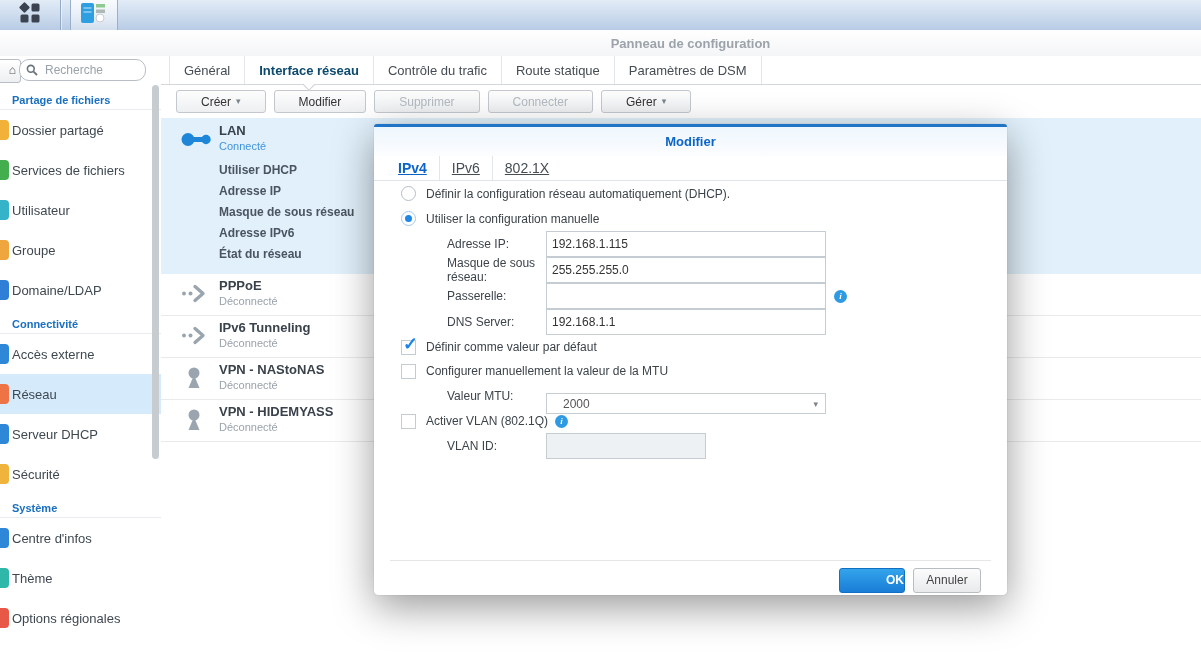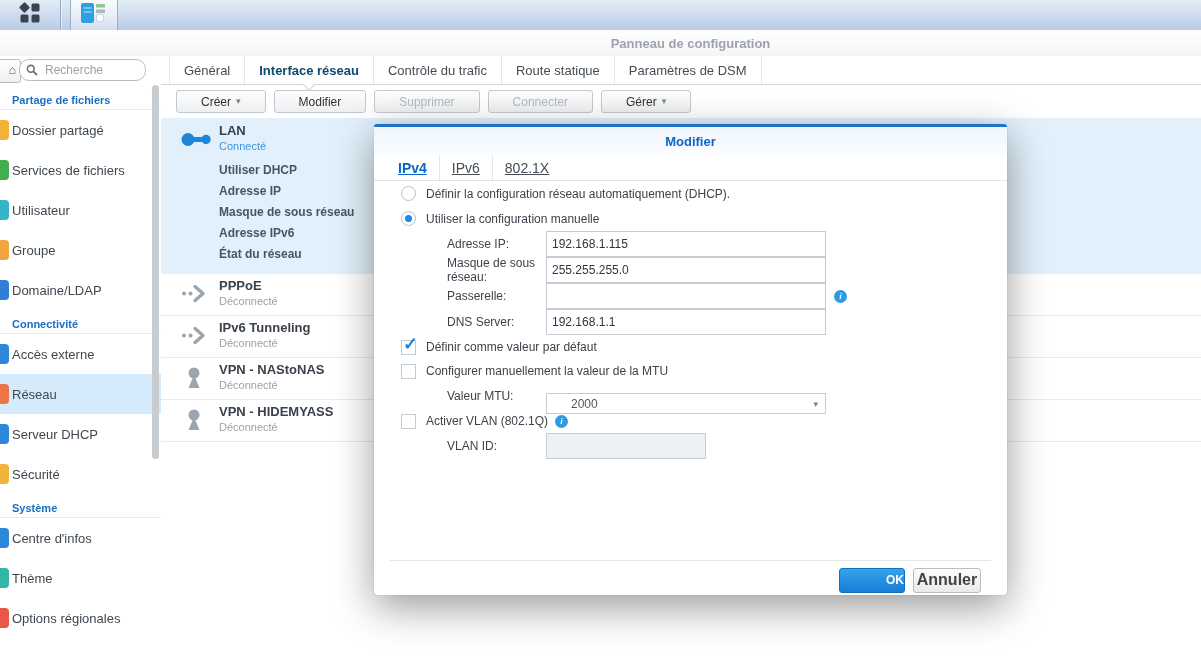--- a/index.html
+++ b/index.html
@@ -93,37 +93,37 @@
   .radio.on{border-color:#a5c8ea;}
   .radio.on::after{content:"";position:absolute;left:3px;top:3px;width:7px;height:7px;
     border-radius:50%;background:#1e87e5;}
   .field-row{height:26px;display:flex;align-items:center;padding-left:73px;}
   .f-label{width:99px;flex:none;}
   .f-input{width:280px;height:21px;border:1px solid #c5ccd4;font-size:12px;padding:12px 5px;
     color:#333;outline:none;background:#fff;box-sizing:border-box;font-family:"Liberation Sans", sans-serif;}
   .f-input:disabled,.f-input.disabled{background:#eef1f3;}
   .f-input.vlan{width:160px;}
   .f-select{width:280px;height:21px;border:1px solid #c5ccd4;display:flex;align-items:center;
-    padding-left:24px;color:#555;position:relative;background:#fff;box-sizing:border-box;margin-top:15px;}
+    padding-left:16px;color:#555;position:relative;background:#fff;box-sizing:border-box;margin-top:15px;}
   .f-select .caret{position:absolute;right:7px;top:6px;}
   .check-row{height:24px;display:flex;align-items:center;padding-left:27px;}
   .checkbox{width:13px;height:13px;border:1px solid #c3cbd3;background:#fff;position:relative;
     margin-right:10px;flex:none;}
   .checkbox .mark{position:absolute;left:1px;top:-8px;color:#1c85e8;font-size:18px;font-weight:bold;}
   .info-ic{width:13px;height:13px;border-radius:50%;background:#2e9ae4;color:#fff;font-size:9px;
     font-weight:bold;font-style:italic;line-height:13px;text-align:center;flex:none;
     font-family:"Liberation Serif", serif;}
   .gateway-info{margin-left:8px;}
   .vlan-info{margin-left:7px;}
   .dlg-sep{position:absolute;left:16px;right:16px;top:436px;border-top:1px solid #e6e6e6;}
   .dlg-buttons{position:absolute;top:444px;right:26px;display:flex;gap:8px;}
   .btn-ok{width:64px;height:23px;background:linear-gradient(#34a4ec,#197dd6);border:1px solid #1270c2;
     border-radius:3px;color:#fff;font-weight:bold;font-size:12px;text-align:right;line-height:22px;}
   .btn-cancel{width:66px;height:23px;background:linear-gradient(#fcfcfc,#e8eaec);border:1px solid #b8bdc3;
-    border-radius:3px;color:#444;font-size:16px;text-align:center;line-height:22px;font-weight:bold;}
+    border-radius:3px;color:#444;font-size:12px;text-align:center;line-height:22px;}
 </style>
 </head>
 <body>
 
 <div class="taskbar">
   <div class="tb-menu">
     <span>
       <svg width="22" height="22" viewBox="0 0 22 22">
         <rect x="1.5" y="1.5" width="8" height="8" rx="1.5" fill="#3c4350" transform="rotate(45 5.5 5.5)"></rect>
         <rect x="12.5" y="1.5" width="8" height="8" rx="1.5" fill="#3c4350"></rect>

